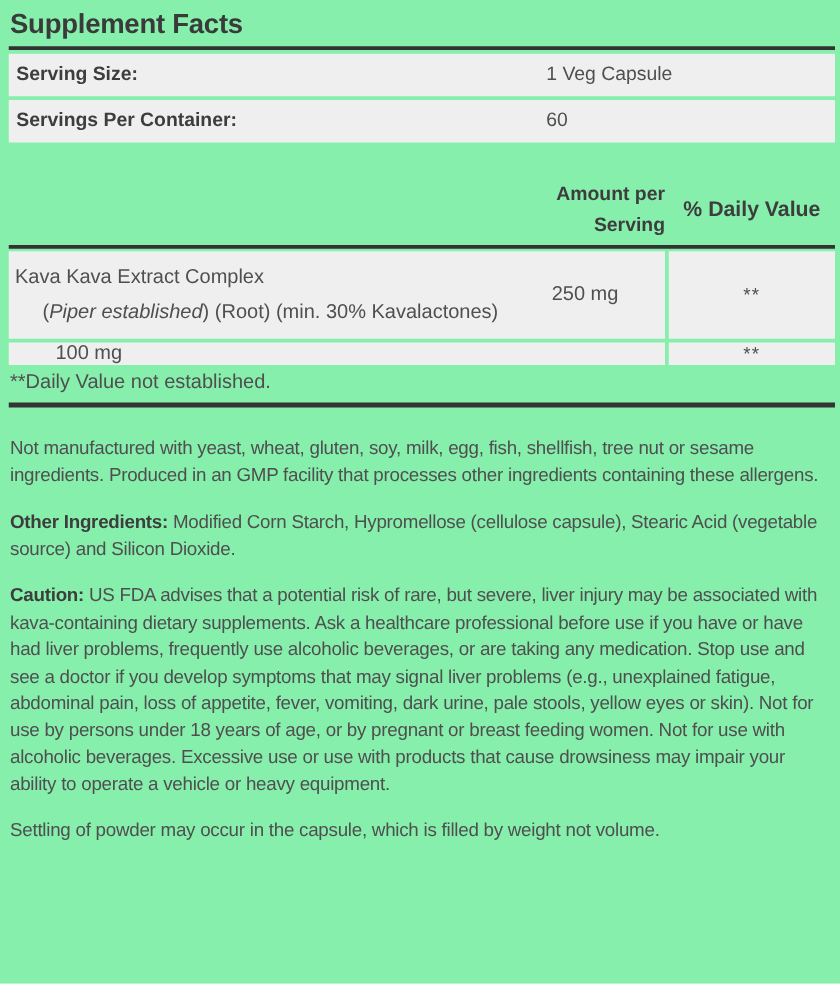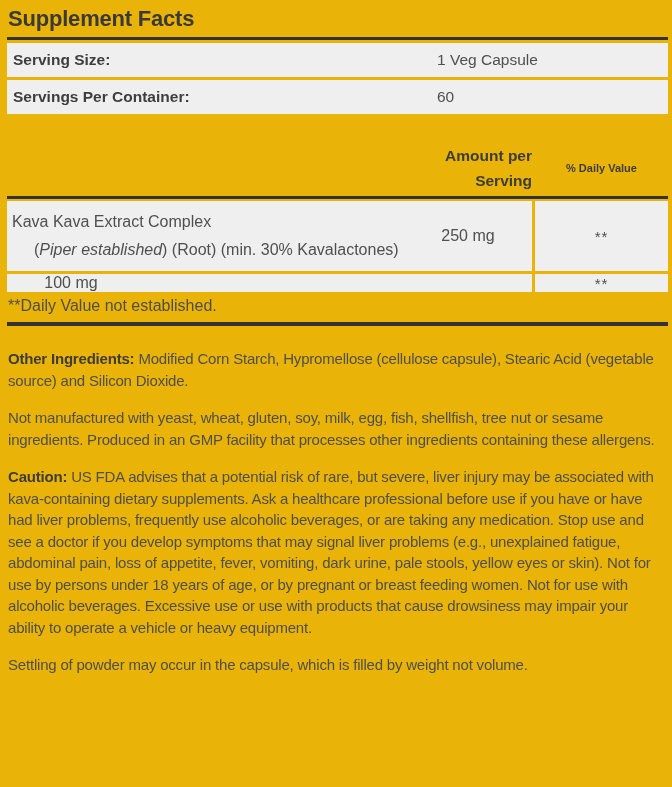--- a/index.html
+++ b/index.html
@@ -7,21 +7,21 @@
     padding: 0;
     background: #ffffff;
   }
   .label {
     position: relative;
     width: 672px;
     height: 787px;
     box-sizing: border-box;
     padding: 0 4px 0 7px;
     overflow: hidden;
-    background: #eab308;
+    background: #86efac;
     font-family: "Liberation Sans", sans-serif;
     color: #4f4f4f;
   }
   h1.title {
     margin: 4px 0 0 1px;
     font-size: 22px;
     line-height: 30px;
     font-weight: bold;
     color: #3a3a3a;
     letter-spacing: -0.2px;
@@ -70,21 +70,21 @@
     font-weight: bold;
     font-size: 15.5px;
     line-height: 25px;
     color: #3d3d3d;
   }
   .thead .dv-h {
     width: 133px;
     margin-left: 3px;
     text-align: center;
     font-weight: bold;
-    font-size: 11px;
+    font-size: 17px;
     color: #3d3d3d;
   }
 
   
   .trow { display: flex; margin-top: 2px; border-radius: 15px; }
   .trow + .trow { margin-top: 3px; }
   .trow .main {
     flex: 1;
     display: flex;
     background: #efefef;
@@ -178,19 +178,19 @@
     <div class="main">
       <div class="amountcol">100 mg</div>
     </div>
     <div class="dvcol">**</div>
   </div>
 
   <div class="footnote">**Daily Value not established.</div>
   <div class="rule rule-bottom"></div>
 
   <div class="notes">
+    <p>Not manufactured with yeast, wheat, gluten, soy, milk, egg, fish, shellfish, tree nut  or sesame ingredients. Produced in an GMP facility that processes other ingredients containing these allergens.</p>
     <p><b>Other Ingredients:</b><span> Modified Corn Starch, Hypromellose (cellulose capsule), Stearic Acid (vegetable source) and Silicon Dioxide.</span></p>
-    <p>Not manufactured with yeast, wheat, gluten, soy, milk, egg, fish, shellfish, tree nut  or sesame ingredients. Produced in an GMP facility that processes other ingredients containing these allergens.</p>
     <p><b>Caution:</b><span> US FDA advises that a potential risk of rare, but severe, liver injury may be associated with kava-containing dietary supplements. Ask a healthcare professional before use if you have or have had liver problems, frequently use alcoholic beverages, or are taking any medication. Stop use and see a doctor if you develop symptoms that may signal liver problems (e.g., unexplained fatigue, abdominal pain, loss of appetite, fever, vomiting, dark urine, pale stools, yellow eyes or skin). Not for use by persons under 18 years of age, or by pregnant or breast feeding women. Not for use with alcoholic beverages. Excessive use or use with products that cause drowsiness may impair your ability to operate a vehicle or heavy equipment.</span></p>
     <p>Settling of powder may occur in the capsule, which is filled by weight not volume.</p>
   </div>
 
 </div>
 
 </body></html>

